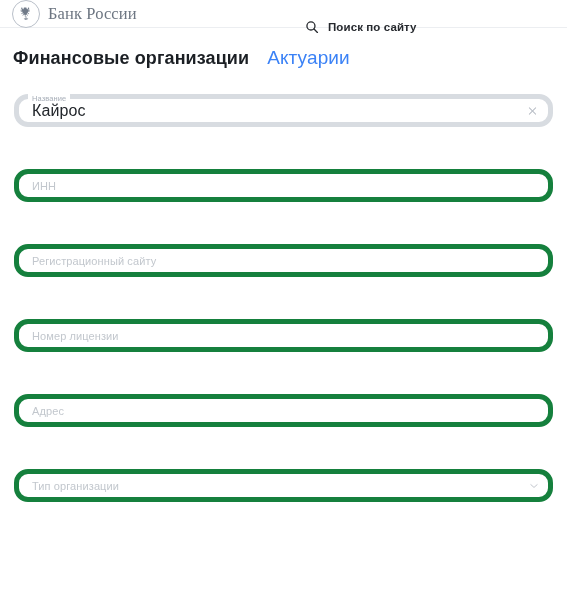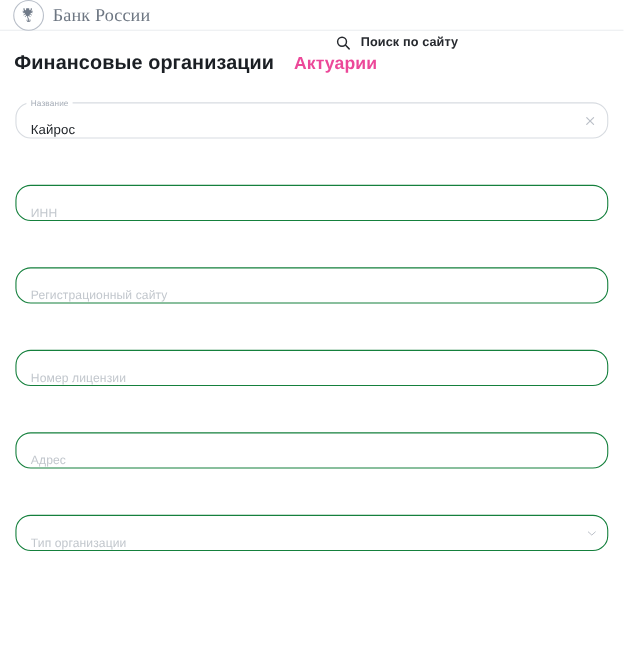--- a/index.html
+++ b/index.html
@@ -51,21 +51,21 @@
     font-family: "Liberation Serif", "DejaVu Serif", serif;
     font-size: 16.5px;
     letter-spacing: .1px;
     color: #6d7682;
     white-space: nowrap;
   }
 
   .header-search {
     position: absolute;
     left: 305px;
-    top: 16px;
+    top: 4px;
     height: 45px;
     display: flex;
     align-items: center;
     gap: 9px;
     cursor: pointer;
     background: none;
     border: 0;
     padding: 0;
     font: inherit;
   }
@@ -87,64 +87,64 @@
   }
   .page-title {
     font-size: 18px;
     font-weight: 700;
     color: #1b1f24;
     letter-spacing: .1px;
     margin: 0;
     white-space: nowrap;
   }
   .section-tab {
-    font-size: 16px;
-    font-weight: 700;
-    color: #ec4899;
+    font-size: 19px;
+    font-weight: 400;
+    color: #3b82f6;
     white-space: nowrap;
     cursor: pointer;
     text-decoration: none;
     letter-spacing: .1px;
   }
 
   
   .filter-form {
     position: relative;
     margin-top: 25px;
   }
   .field {
     position: relative;
     margin: 0 14px 42px 14px;
     height: 33px;
-    border: 1px solid #15803d;
+    border: 5px solid #15803d;
     border-radius: 14px;
     background: #ffffff;
     box-sizing: border-box;
     display: flex;
-    align-items: flex-end;
+    align-items: center;
   }
   .field:last-child { margin-bottom: 0; }
 
   .field.filled { border-color: #d8dce1; }
 
   .float-label {
     position: absolute;
     top: -5px;
     left: 9px;
     padding: 0 4px;
     background: #ffffff;
     font-size: 7.5px;
     line-height: 9px;
     color: #a7aeb8;
     letter-spacing: .1px;
     white-space: nowrap;
   }
 
   .field-value {
-    font-size: 12px;
+    font-size: 16px;
     color: #22262b;
     padding-left: 13px;
     letter-spacing: .1px;
     white-space: nowrap;
   }
   .field-placeholder {
     font-size: 11px;
     color: #c2c7cd;
     padding-left: 13px;
     letter-spacing: .1px;

